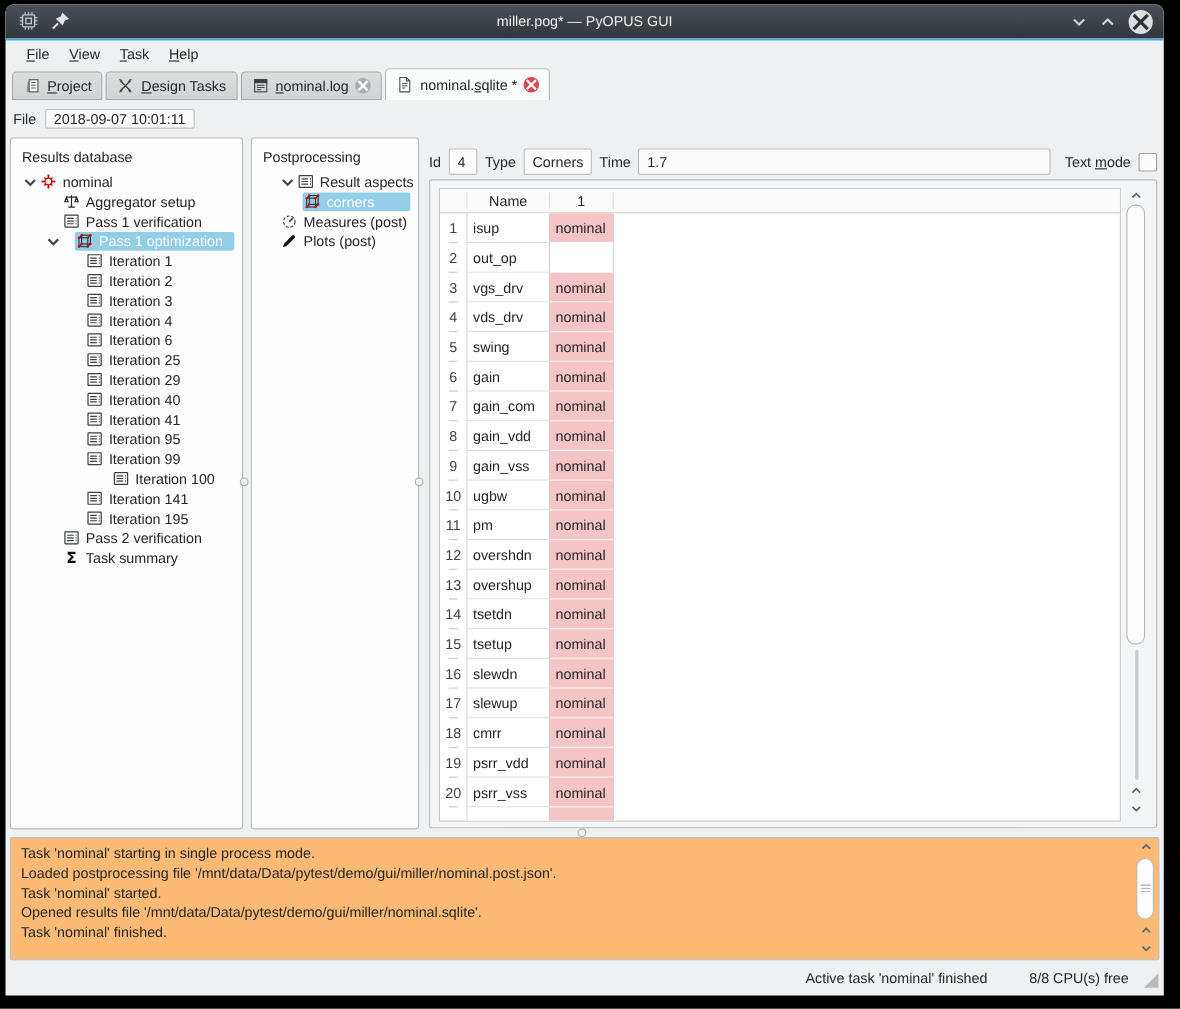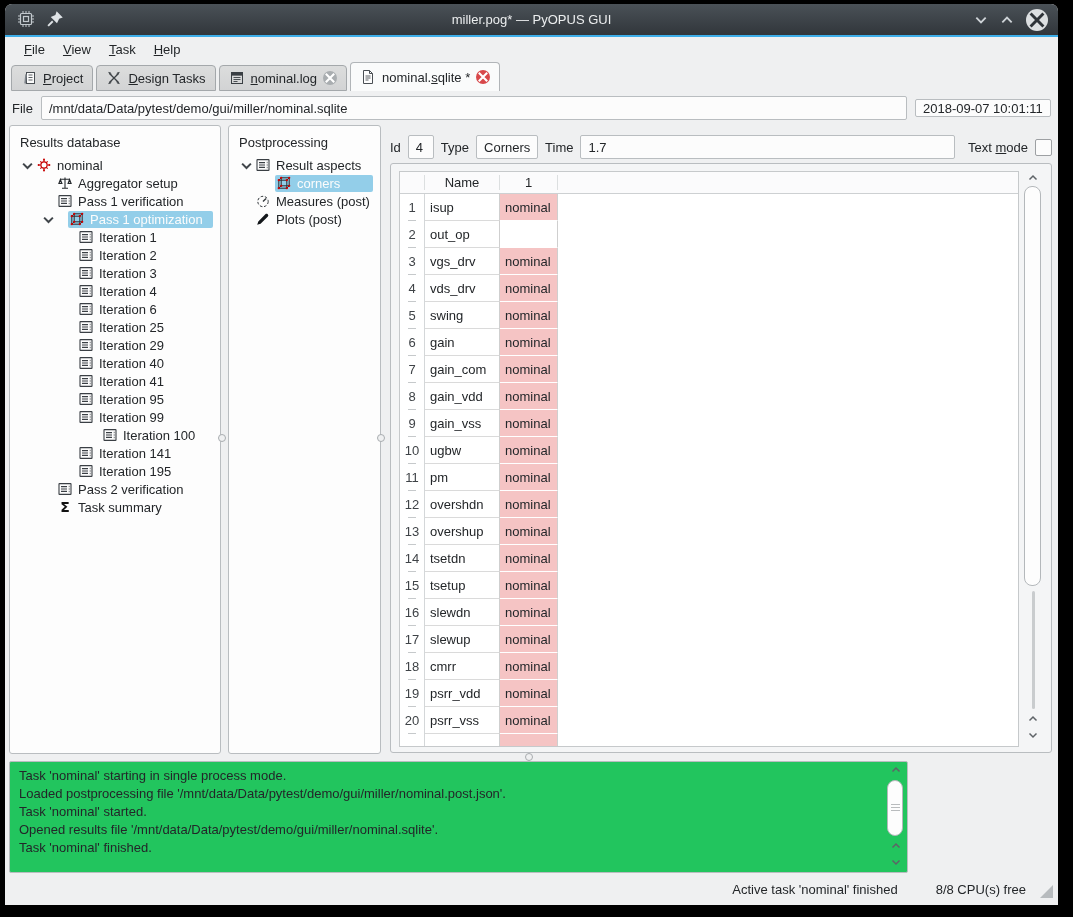--- a/index.html
+++ b/index.html
@@ -84,21 +84,21 @@
   .tval.pink{background:#f5c4c4;border-bottom:1px solid #fff;}
   
   .vscroll{position:absolute;right:8px;top:7px;width:20px;height:574px;}
   .sb-arrow{position:absolute;left:4px;width:12px;height:12px;display:flex;align-items:center;justify-content:center;}
   .sb-thumb{position:absolute;left:1px;width:17px;background:#fdfdfd;border:1px solid #b4b8bb;
     border-radius:8px;box-sizing:border-box;}
   .sb-groove{position:absolute;left:9px;width:3px;background:#c9ccce;border-radius:2px;}
   .sb-grip{position:absolute;left:4px;width:9px;height:7px;
     background:repeating-linear-gradient(#b9bcbe 0 1px,transparent 1px 3px);}
   
-  .logbox{position:absolute;left:4px;top:757px;width:899px;height:112px;background:#22c55e;
+  .logbox{position:absolute;left:4px;top:757px;width:1045px;height:112px;background:#fdba74;
     border:1px solid #b9bdc0;border-radius:2px;box-sizing:border-box;}
   .log-lines{position:absolute;left:9px;top:5px;right:30px;font-size:13px;line-height:18px;}
   .logscroll{position:absolute;right:2px;top:2px;width:18px;height:106px;}
   
   .statusbar{position:absolute;left:0;right:0;top:869px;height:32px;display:flex;align-items:center;
     justify-content:flex-end;gap:38px;padding-right:32px;font-size:13px;box-sizing:border-box;}
   .resize-grip{position:absolute;right:5px;bottom:7px;width:0;height:0;
     border-left:13px solid transparent;border-bottom:13px solid #b7bbbe;}
   u{text-decoration:underline;}
   svg{display:block;width:100%;height:100%;}
@@ -198,21 +198,20 @@
       <span class="tab-close red">
           <svg viewBox="0 0 10 10" width="8" height="8" fill="none" stroke="#fff" stroke-width="1.5">
             <path d="M2 2l6 6M8 2L2 8"></path>
           </svg>
         </span>
     </div>
   </div>
 
   <div class="filebar">
     <span>File</span>
-    <input class="field" style="flex: 1 1 0%;" readonly="" value="/mnt/data/Data/pytest/demo/gui/miller/nominal.sqlite">
     <div class="field datebox">2018-09-07 10:01:11</div>
   </div>
 
   <div class="panel" id="results-panel">
     <div class="panel-title">Results database</div>
     <div class="tree" id="results-tree">
         <div class="tree-row" style="padding-left: 10px;">
           <span class="expander">
             <svg viewBox="0 0 12 12" fill="none" stroke="#41464b" stroke-width="1.6">
               <path d="M2.5 4.5L6 8l3.5-3.5"></path>
@@ -497,21 +496,21 @@
           </span>
         </div>
       </div>
   </div>
 
   <div class="grip" style="left:213px;top:430px;"></div>
 
   <div class="panel" id="post-panel">
     <div class="panel-title">Postprocessing</div>
     <div class="tree" id="post-tree">
-        <div class="tree-row" style="padding-left: 10px;">
+        <div class="tree-row" style="padding-left: 10px; justify-content: flex-end;">
           <span class="expander">
             <svg viewBox="0 0 12 12" fill="none" stroke="#41464b" stroke-width="1.6">
               <path d="M2.5 4.5L6 8l3.5-3.5"></path>
             </svg>
           </span>
           <span class="titem">
             <span class="ticon">
               <svg viewBox="0 0 16 16" fill="none" stroke="#3a3f44" stroke-width="1.1">
                 <rect x="2" y="2.6" width="12" height="10.8" rx="0.5"></rect>
                 <path d="M4 5.6h6M4 8h6M4 10.4h6"></path>

